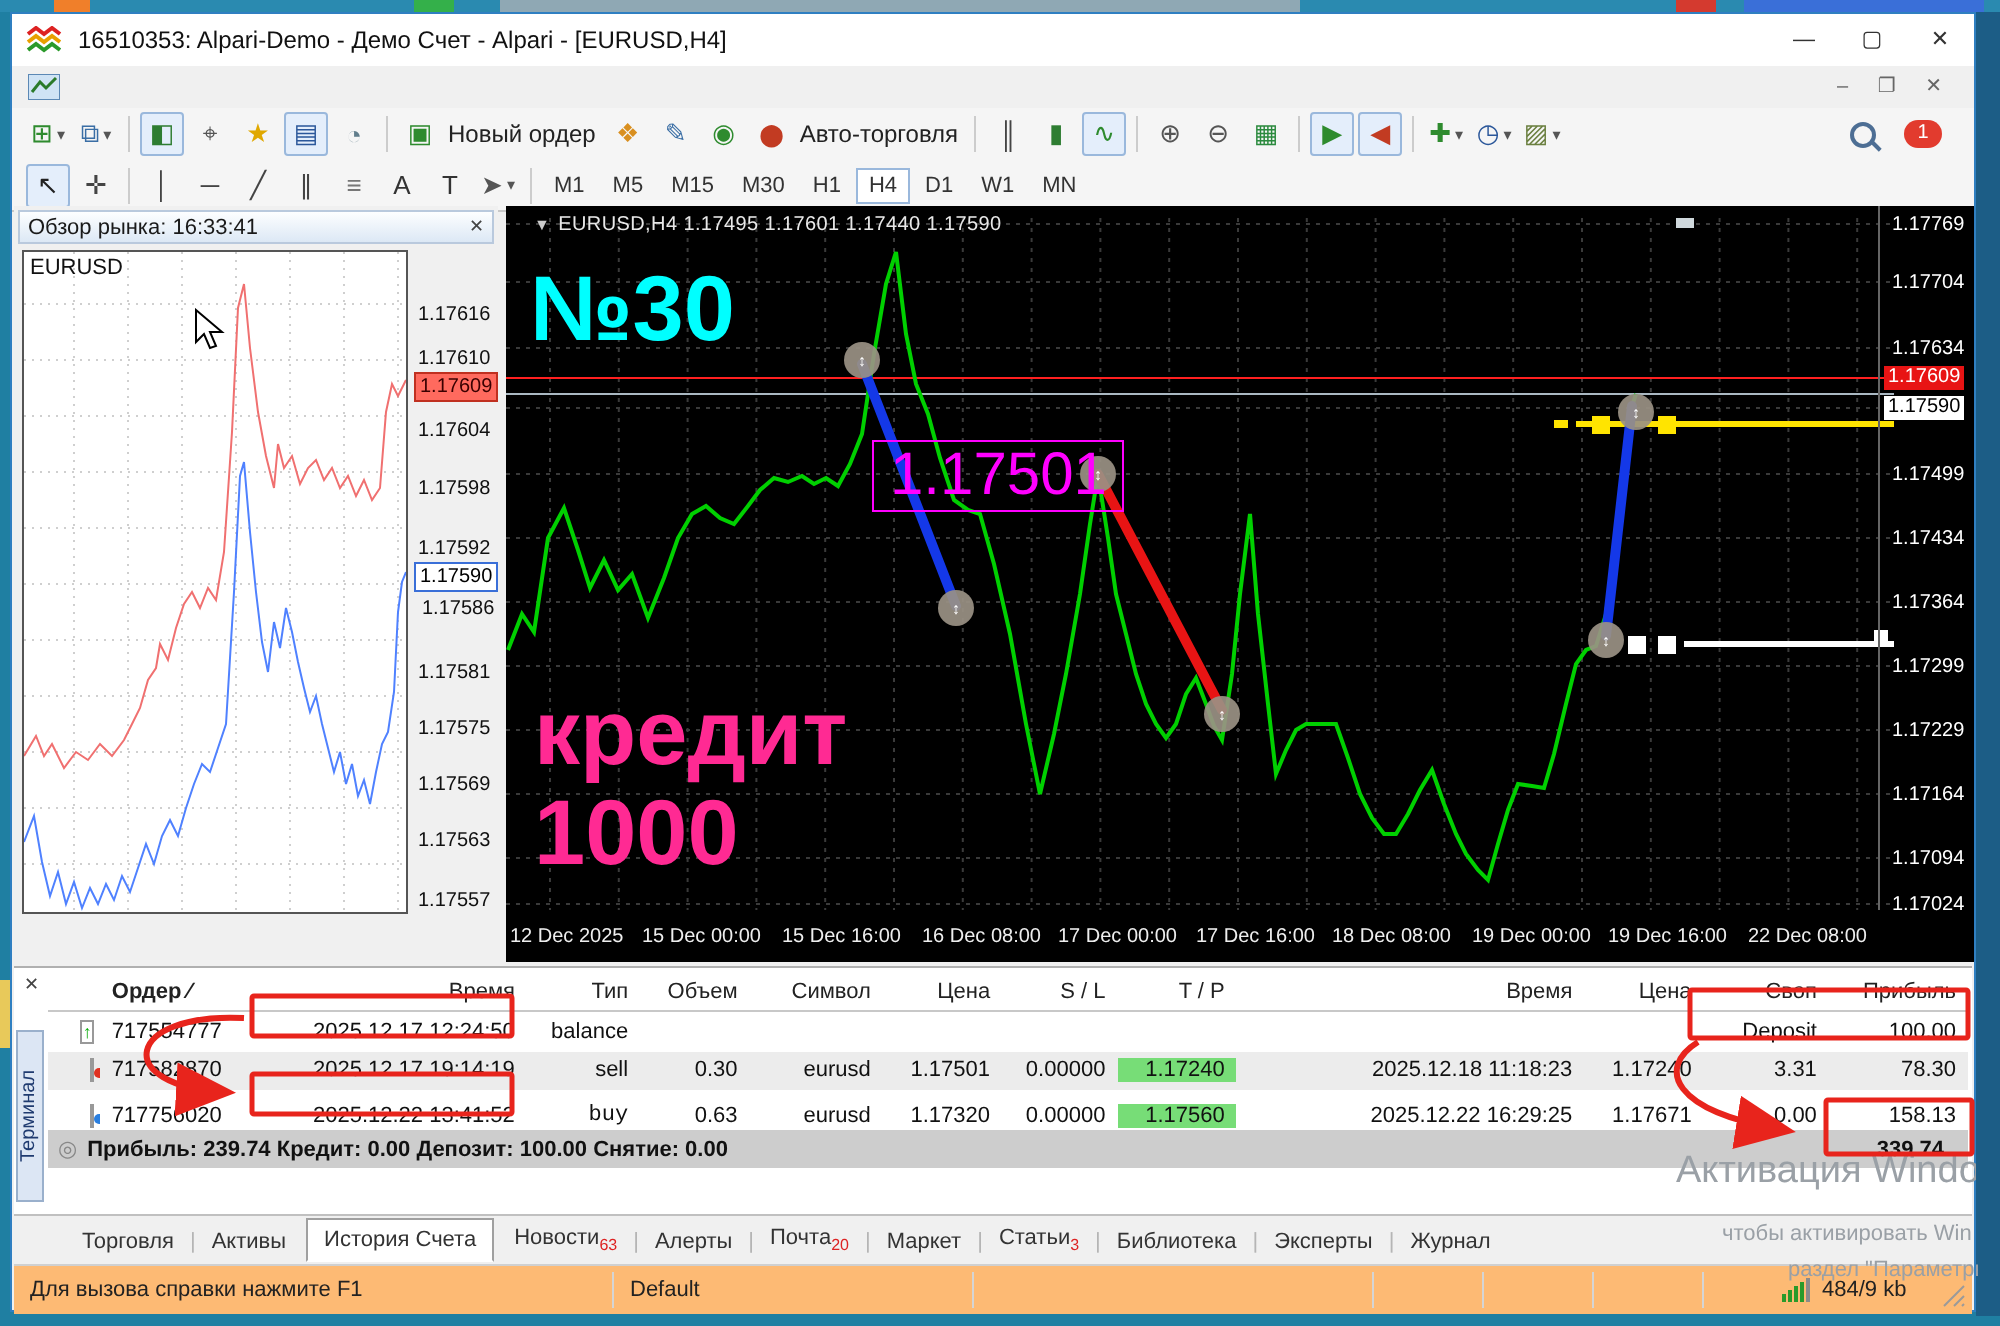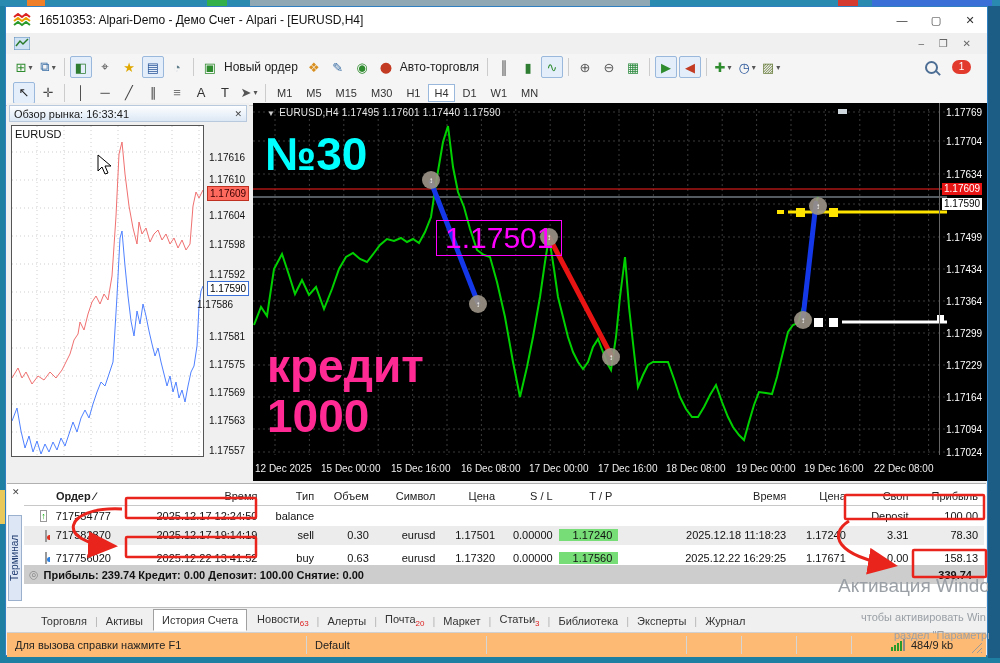--- a/index.html
+++ b/index.html
@@ -286,21 +286,21 @@
         <svg class="abs" style="left:85px;top:28px;" width="16" height="22" viewBox="0 0 16 22">
           <polygon points="1,1 1,17 5,13 8,20 11,19 8,12 14,12" fill="#fff" stroke="#000" stroke-width="1"></polygon>
         </svg>
       </div>
       <div id="mw-scale">
           <span class="mw-label" style="left: 202px; top: 49px;">1.17616</span>
           <span class="mw-label" style="left: 202px; top: 71px;">1.17610</span>
           <span class="mw-label" style="left: 202px; top: 107px;">1.17604</span>
           <span class="mw-label" style="left: 202px; top: 136px;">1.17598</span>
           <span class="mw-label" style="left: 202px; top: 166px;">1.17592</span>
-          <span class="mw-label" style="left: 190px; top: 196px;">1.17586</span>
+          <span class="mw-label" style="left: 204px; top: 196px;">1.17586</span>
           <span class="mw-label" style="left: 202px; top: 228px;">1.17581</span>
           <span class="mw-label" style="left: 202px; top: 256px;">1.17575</span>
           <span class="mw-label" style="left: 202px; top: 284px;">1.17569</span>
           <span class="mw-label" style="left: 202px; top: 312px;">1.17563</span>
           <span class="mw-label" style="left: 202px; top: 342px;">1.17557</span>
           <span class="mw-badge" style="left: 200px; top: 83px; background: rgb(255, 106, 94); color: rgb(58, 0, 0); border: 1px solid rgb(192, 48, 32);">1.17609</span>
           <span class="mw-badge" style="left: 200px; top: 178px; background: rgb(255, 255, 255); color: rgb(0, 0, 0); border: 1px solid rgb(58, 111, 216);">1.17590</span>
         </div>
     </div>
 
@@ -453,21 +453,21 @@
             <div class="tcell tp-green" style="width: 60px;">1.17240</div>
             <div class="tcell" style="width: 175px;">2025.12.18 11:18:23</div>
             <div class="tcell" style="width: 60px;">1.17240</div>
             <div class="tcell" style="width: 63px;">3.31</div>
             <div class="tcell" style="width: 70px;">78.30</div>
           </div>
           <div class="trow" style="top: 64px; justify-content: space-between;">
             <div class="tcell" style="width: 26px; padding: 0px;"><span class="ric"><span class="dot" style="background: rgb(42, 127, 224);"></span></span></div>
             <div class="tcell" style="width: 88px; text-align: left;">717756020</div>
             <div class="tcell" style="width: 127px;">2025.12.22 13:41:52</div>
-            <div class="tcell" style="width: 57px;">buy</div>
+            <div class="tcell" style="width: 57px; font-family: Liberation Mono, monospace;">buy</div>
             <div class="tcell" style="width: 55px;">0.63</div>
             <div class="tcell" style="width: 67px;">eurusd</div>
             <div class="tcell" style="width: 60px;">1.17320</div>
             <div class="tcell" style="width: 58px;">0.00000</div>
             <div class="tcell tp-green" style="width: 60px;">1.17560</div>
             <div class="tcell" style="width: 175px;">2025.12.22 16:29:25</div>
             <div class="tcell" style="width: 60px;">1.17671</div>
             <div class="tcell" style="width: 63px;">0.00</div>
             <div class="tcell" style="width: 70px;">158.13</div>
           </div>

